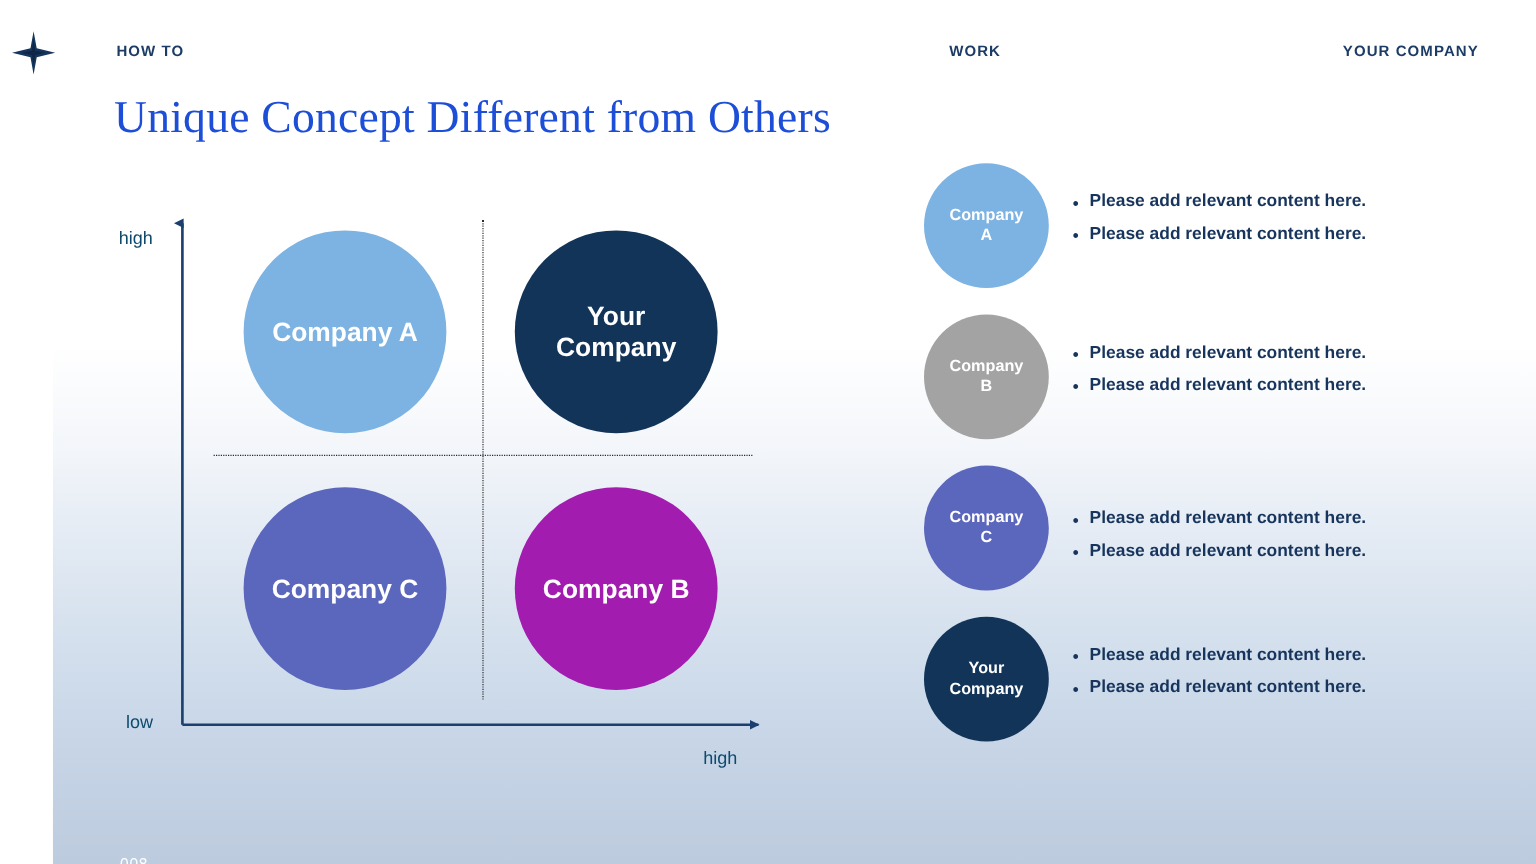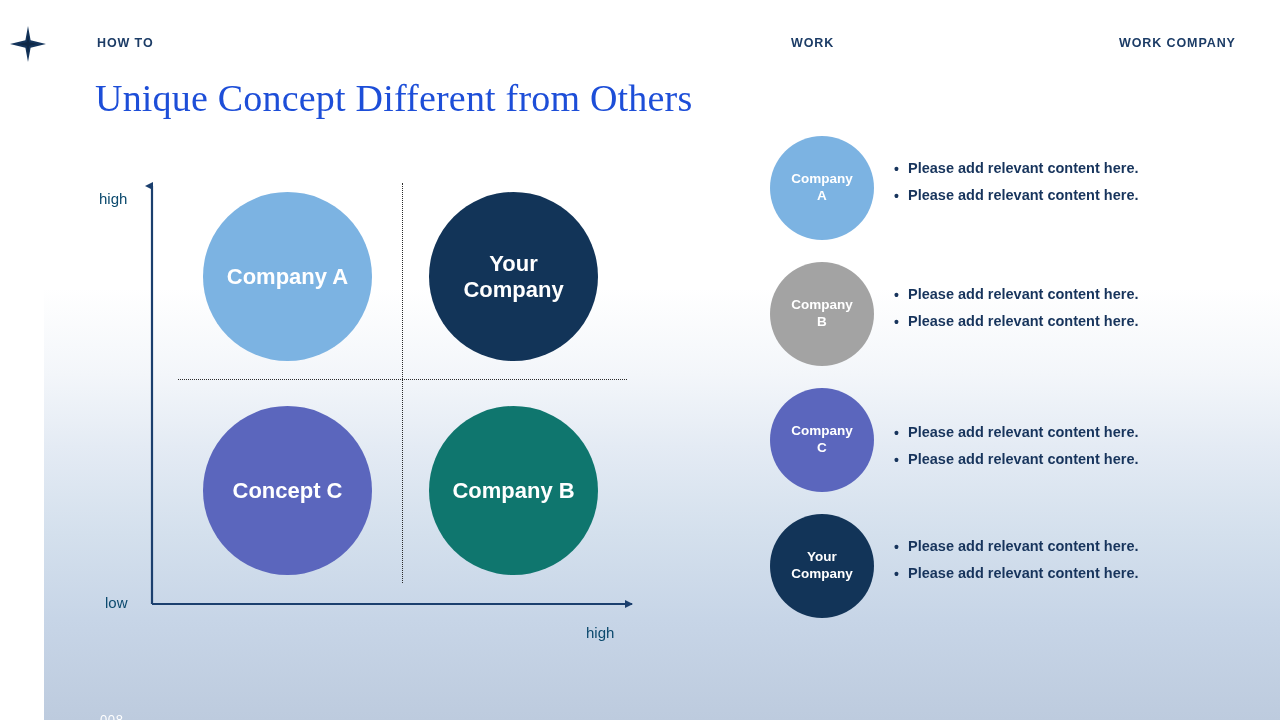--- a/index.html
+++ b/index.html
@@ -210,21 +210,21 @@
 
   <div class="sparkle">
     <svg width="40" height="40" viewBox="0 0 40 40">
       <path d="M20 2 L22.6 16.2 L38 20 L22.6 23.8 L20 38 L17.4 23.8 L2 20 L17.4 16.2 Z" fill="#15355c"></path>
       <path d="M20 9 L21.3 18.2 L30 20 L21.3 21.8 L20 31 L18.7 21.8 L10 20 L18.7 18.2 Z" fill="#0e2746"></path>
     </svg>
   </div>
 
   <div class="header-item" id="hdr-howto">HOW TO</div>
   <div class="header-item" id="hdr-work">WORK</div>
-  <div class="header-item" id="hdr-company">WORK COMPANY</div>
+  <div class="header-item" id="hdr-company">YOUR COMPANY</div>
 
   <div class="title">Unique Concept Different from Others</div>
 
   <div class="matrix">
 
     <svg class="axis-svg" width="760" height="720">
       <defs>
         <marker id="arrowUp" markerWidth="8" markerHeight="8" refX="4" refY="7" orient="auto" markerUnits="userSpaceOnUse">
           <path d="M4 0 L8 8 L0 8 Z" fill="#1b3f6e"></path>
         </marker>
@@ -245,24 +245,24 @@
 
     <div class="bubble bubble-matrix" id="bub-a" style="background: rgb(124, 179, 226);">
       <span>Company A</span>
     </div>
 
     <div class="bubble bubble-matrix" id="bub-you" style="background: rgb(18, 52, 88);">
       <span>Your<br>Company</span>
     </div>
 
     <div class="bubble bubble-matrix" id="bub-c" style="background: rgb(91, 102, 189);">
-      <span>Concept C</span>
-    </div>
-
-    <div class="bubble bubble-matrix" id="bub-b" style="background: #0f766e;">
+      <span>Company C</span>
+    </div>
+
+    <div class="bubble bubble-matrix" id="bub-b" style="background: #a21caf;">
       <span>Company B</span>
     </div>
   </div>
 
   <div class="legend" id="legend-list">
       <div class="legend-row">
         <div class="legend-bubble" style="background: rgb(124, 179, 226);">
           <span>Company<br>A</span>
         </div>
         <div class="legend-text">

